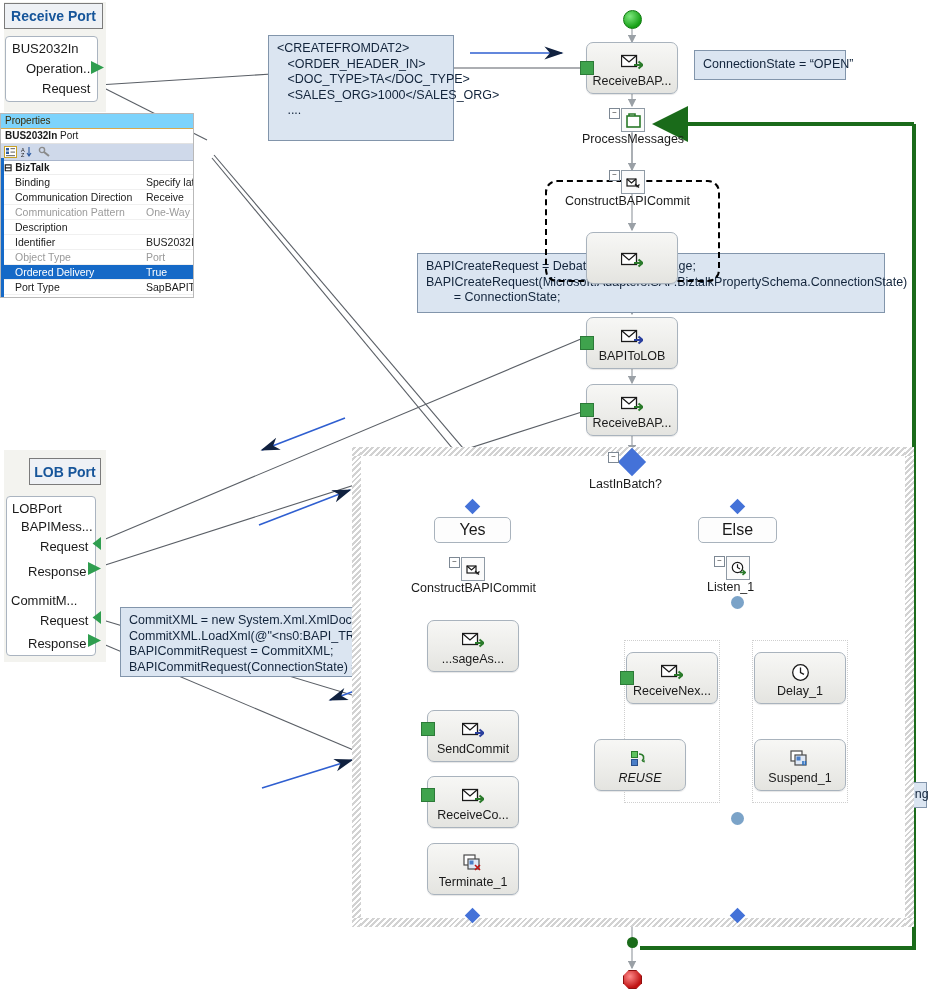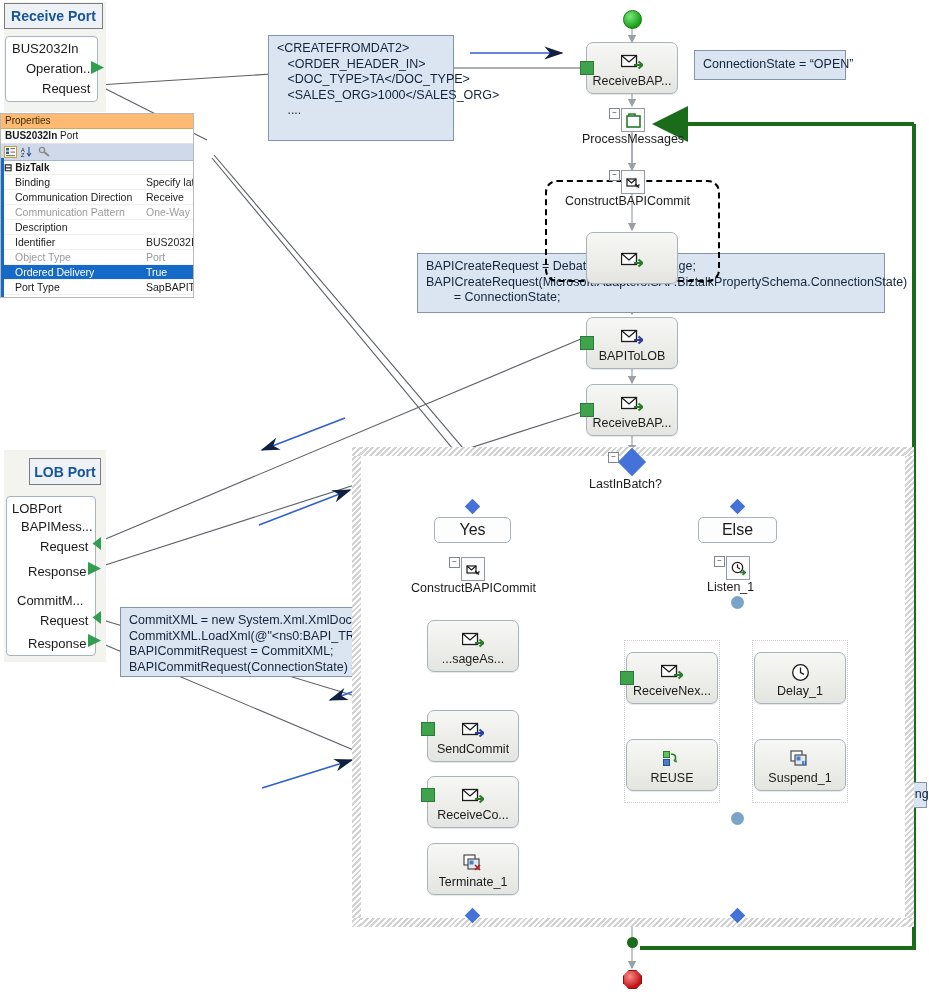--- a/index.html
+++ b/index.html
@@ -41,21 +41,21 @@
              border-radius:4px;background:#ffffff;}
   .port-bg{position:absolute;background:#f3f3ef;}
   .port-line{position:absolute;font-size:13px;white-space:nowrap;}
   .port-handle{position:absolute;width:13px;height:13px;border:1px solid #4a7a4a;
                background:#3fa34d;}
 
   
   #props{position:absolute;left:0;top:113px;width:194px;height:185px;
          border:1px solid #b9b9b9;background:#ffffff;box-sizing:border-box;
          font-size:10.5px;overflow:hidden;}
-  #props .ptitle{height:14px;background:#fdba74;border-bottom:1px solid #d7a94f;
+  #props .ptitle{height:14px;background:#7dd3fc;border-bottom:1px solid #d7a94f;
                  padding-left:4px;font-size:10px;line-height:14px;color:#3a2a05;}
   #props .psub{height:14px;background:#ffffff;padding-left:4px;line-height:14px;
                font-size:10px;border-bottom:1px solid #e2e2e2;}
   #props .psub b{font-size:10px;}
   #props .ptoolbar{height:16px;background:#cfd9ea;border-bottom:1px solid #aab6cc;
                    display:flex;align-items:center;gap:4px;padding-left:3px;}
   #props .tbtn{width:13px;height:13px;display:flex;align-items:center;justify-content:center;}
   #props .grp{height:13px;line-height:13px;padding-left:3px;font-weight:bold;font-size:10px;
               border-bottom:1px solid #eee;}
   #props .row{display:flex;height:14px;line-height:14px;border-bottom:1px solid #f0f0f0;}
@@ -276,21 +276,21 @@
       </div>
   </div>
 
   <div class="port-bg" style="left:4px;top:450px;width:102px;height:212px;"></div>
   <div class="port-title" style="left:29px;top:458px;width:72px;height:27px;">LOB Port</div>
   <div class="port-body" style="left:6px;top:496px;width:90px;height:160px;">
     <div class="port-line" style="left:5px;top:4px;">LOBPort</div>
     <div class="port-line" style="left:14px;top:22px;">BAPIMess...</div>
     <div class="port-line" style="left:33px;top:42px;">Request</div>
     <div class="port-line" style="left:21px;top:67px;">Response</div>
-    <div class="port-line" style="left:10px;top:96px;text-align:center;">CommitM...</div>
+    <div class="port-line" style="left:4px;top:96px;text-align:center;">CommitM...</div>
     <div class="port-line" style="left:33px;top:116px;">Request</div>
     <div class="port-line" style="left:21px;top:139px;">Response</div>
   </div>
   <div style="position:absolute;left:88px;top:537px;width:13px;height:13px;background:#2f9e4f;clip-path:polygon(100% 0,35% 50%,100% 100%,100% 0);"></div>
   <div style="position:absolute;left:88px;top:562px;width:13px;height:13px;background:#2f9e4f;clip-path:polygon(0 0,100% 50%,0 100%);"></div>
   <div style="position:absolute;left:88px;top:611px;width:13px;height:13px;background:#2f9e4f;clip-path:polygon(100% 0,35% 50%,100% 100%,100% 0);"></div>
   <div style="position:absolute;left:88px;top:634px;width:13px;height:13px;background:#2f9e4f;clip-path:polygon(0 0,100% 50%,0 100%);"></div>
 
   <div class="callout xml" style="left:268px;top:35px;width:186px;height:106px;">&lt;CREATEFROMDAT2&gt;
    &lt;ORDER_HEADER_IN&gt;
@@ -491,21 +491,21 @@
   <div class="node act" style="left:754px;top:652px;">
     <span class="glyph">
       <svg width="19" height="19" viewBox="0 0 19 19">
           <circle cx="9.5" cy="9.5" r="7.8" fill="#fff" stroke="#1a1a1a" stroke-width="1.3"></circle>
           <path d="M9.5,4.6 L9.5,9.5 L13,11.4" stroke="#1a1a1a" stroke-width="1.3" fill="none"></path>
         </svg>
     </span>
     <span class="lbl">Delay_1</span>
   </div>
 
-  <div class="node act" style="left:626px;top:739px;">
+  <div class="node act" style="left:594px;top:739px;font-style:italic;">
     <span class="glyph">
       <svg width="20" height="18" viewBox="0 0 20 18">
           <rect x="1.5" y="1.5" width="6" height="6" fill="#5ec15e" stroke="#2a7a2a"></rect>
           <rect x="1.5" y="9.5" width="6" height="6" fill="#4a7ec7" stroke="#2a4f8a"></rect>
           <path d="M9,4 C14,4 15,8 12,11" stroke="#2a7a2a" stroke-width="1.6" fill="none"></path>
           <path d="M14.5,9.5 L12,11.8 L14.8,12.6" fill="#2a7a2a"></path>
         </svg>
     </span>
     <span class="lbl">REUSE</span>
   </div>

